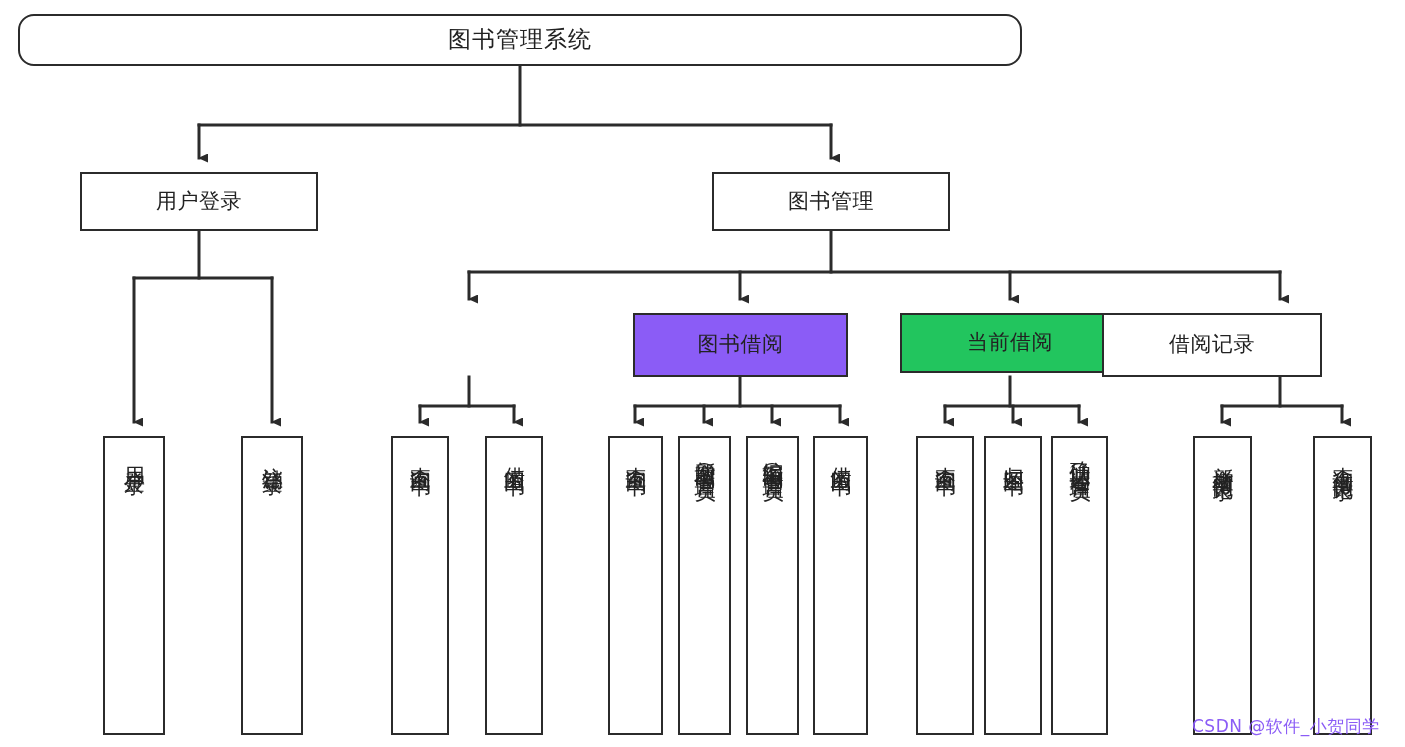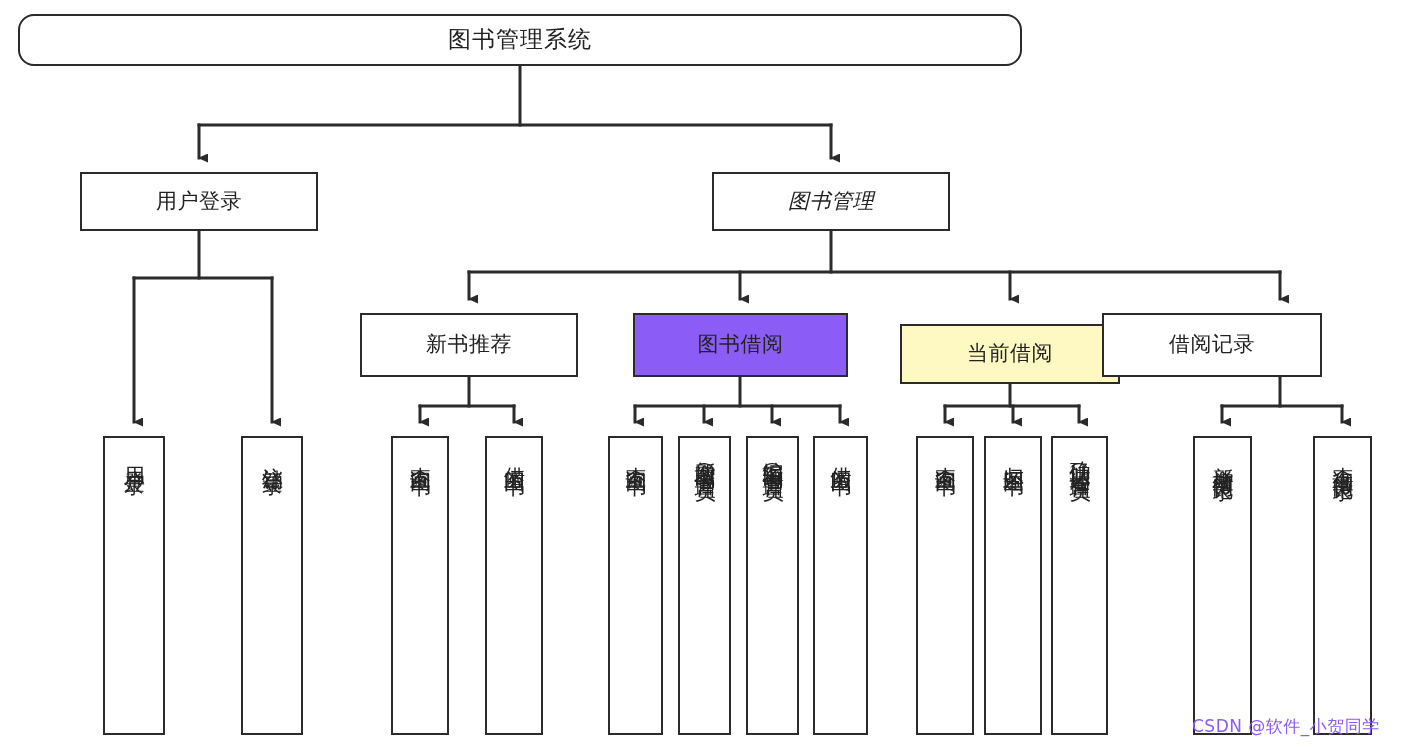--- a/index.html
+++ b/index.html
@@ -141,31 +141,28 @@
     </g>
   </svg>
 
   <div class="node level-root" style="left: 18px; top: 14px; width: 1004px; height: 52px; border-color: rgb(43, 43, 43); background: rgb(255, 255, 255); color: rgb(34, 34, 34);">
     <span class="node-label">图书管理系统</span>
   </div>
 
   <div class="node level-one" style="left: 80px; top: 172px; width: 238px; height: 59px; border-color: rgb(43, 43, 43); background: rgb(255, 255, 255); color: rgb(34, 34, 34);">
     <span class="node-label">用户登录</span>
   </div>
-  <div class="node level-one" style="left: 712px; top: 172px; width: 238px; height: 59px; border-color: rgb(43, 43, 43); background: rgb(255, 255, 255); color: rgb(34, 34, 34); font-style: italic;">
+  <div class="node level-one" style="left: 712px; top: 172px; width: 238px; height: 59px; border-color: rgb(43, 43, 43); background: rgb(255, 255, 255); color: rgb(34, 34, 34);">
     <span class="node-label">图书管理</span>
   </div>
 
-  <div class="node level-two" style="left: 360px; top: 313px; width: 218px; height: 64px; border-color: rgb(43, 43, 43); background: rgb(255, 255, 255); color: rgb(34, 34, 34);">
-    <span class="node-label">新书推荐</span>
-  </div>
   <div class="node level-two" style="left: 633px; top: 313px; width: 215px; height: 64px; border-color: rgb(43, 43, 43); background: #8b5cf6; color: rgb(34, 34, 34);">
     <span class="node-label">图书借阅</span>
   </div>
-  <div class="node level-two" style="left: 900px; top: 313px; width: 220px; height: 60px; border-color: rgb(43, 43, 43); background: #fef9c3; color: rgb(34, 34, 34); margin-top: 11px;">
+  <div class="node level-two" style="left: 900px; top: 313px; width: 220px; height: 60px; border-color: rgb(43, 43, 43); background: #22c55e; color: rgb(34, 34, 34);">
     <span class="node-label">当前借阅</span>
   </div>
   <div class="node level-two" style="left: 1102px; top: 313px; width: 220px; height: 64px; border-color: rgb(43, 43, 43); background: rgb(255, 255, 255); color: rgb(34, 34, 34);">
     <span class="node-label">借阅记录</span>
   </div>
 
   <div class="node leaf" style="left: 103px; top: 436px; width: 62px; height: 299px; border-color: rgb(43, 43, 43); background: rgb(255, 255, 255); color: rgb(34, 34, 34);">
     <span class="node-label">用户登录</span>
   </div>
   <div class="node leaf" style="left: 241px; top: 436px; width: 62px; height: 299px; border-color: rgb(43, 43, 43); background: rgb(255, 255, 255); color: rgb(34, 34, 34);">

